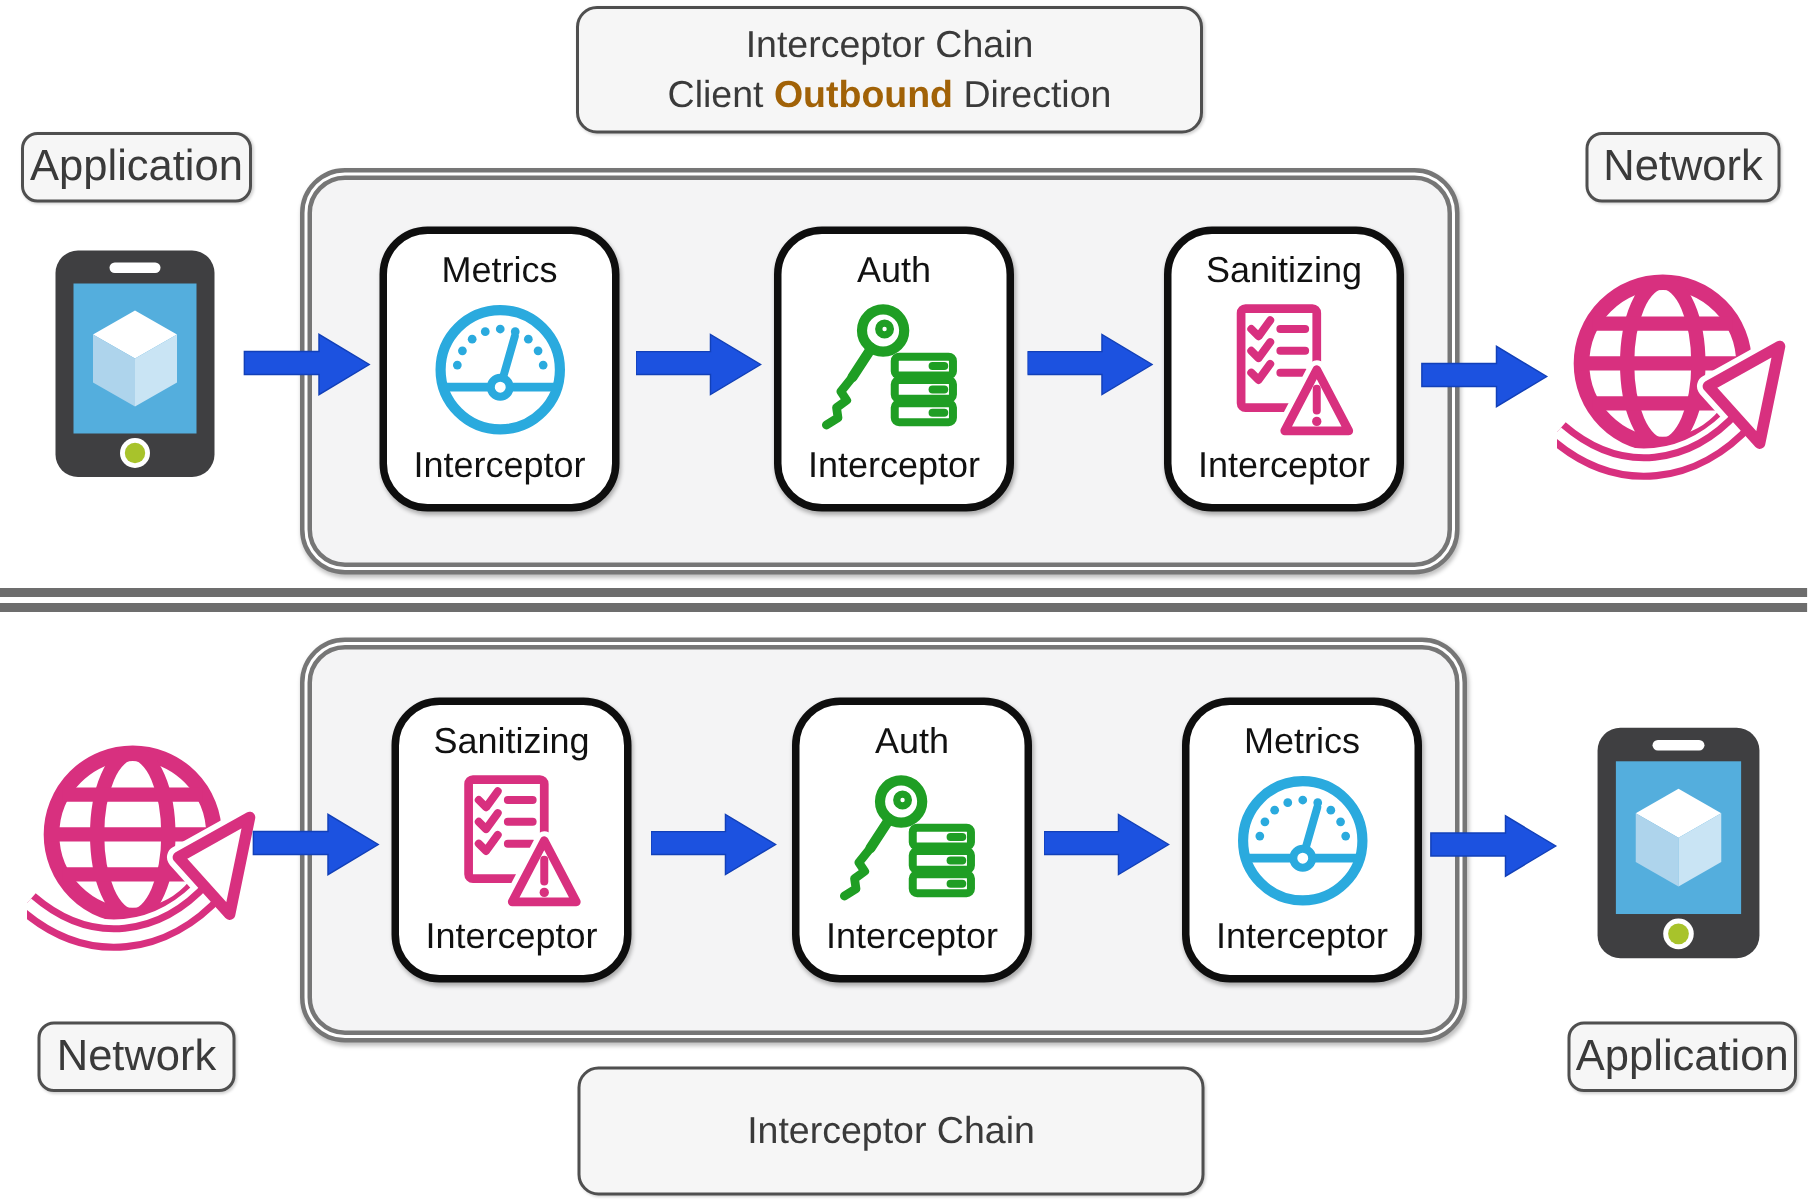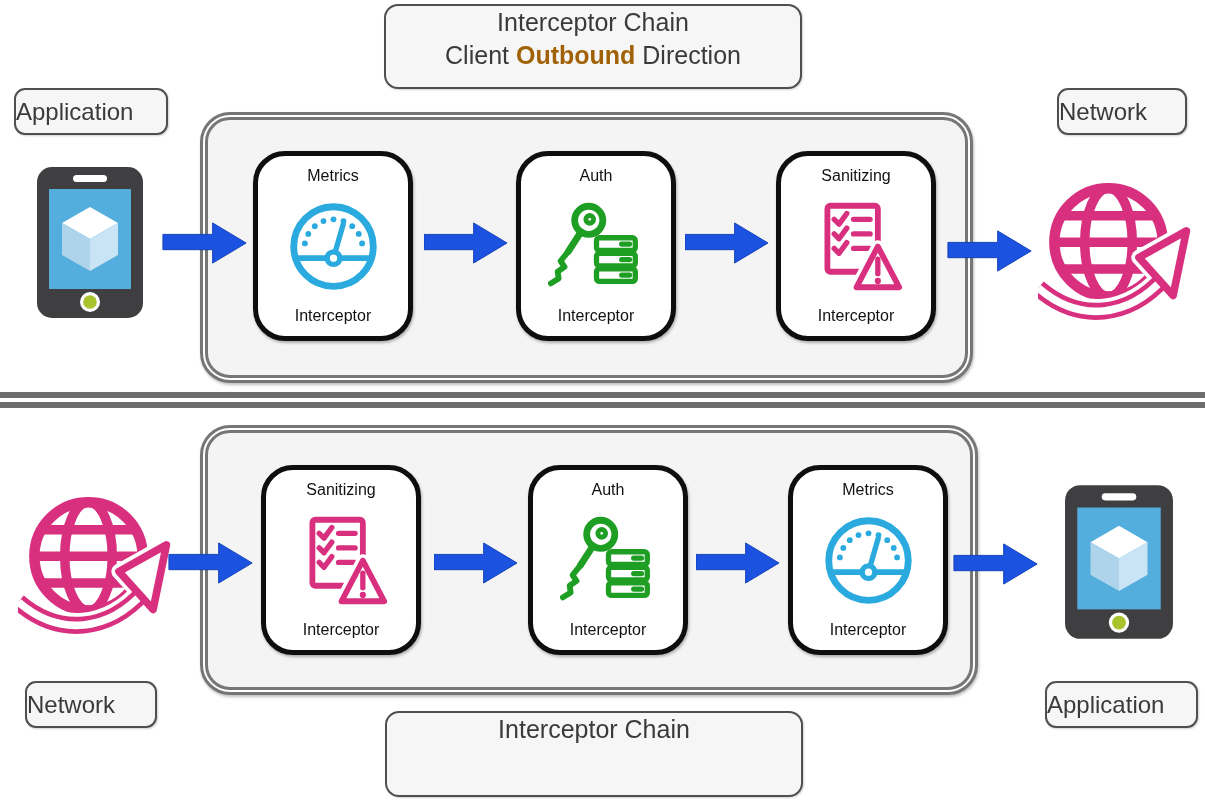--- a/index.html
+++ b/index.html
@@ -2,44 +2,44 @@
 <html style="--arrow-blue: #1c52e0; --metrics-cyan: #2aaade; --auth-green: #1f9e24; --sanitizing-pink: #d8307f; --container-border: #767676; --divider-gray: #6d6d6d; --box-border: #0e0e0e; --label-border: #4f4f4f; --label-bg: #f6f6f6; --container-bg: #f4f4f5; --phone-body: #3f3f41; --phone-screen: #54aedd; --cube-left: #aed4ec; --cube-right: #c9e4f4; --home-button: #a8c32b;"><head>
 <meta charset="utf-8">
 <style>
   html,body{margin:0;padding:0;background:#fff;}
   #stage{
     position:relative;width:1205px;height:802px;background:#fff;overflow:hidden;
     font-family:"Liberation Sans","DejaVu Sans",sans-serif;color:#333;
   }
   
   .pill{
-    position:absolute;display:flex;align-items:center;
+    position:absolute;display:flex;align-items:center;justify-content:center;
     background:var(--label-bg);border:2px solid var(--label-border);
     box-sizing:border-box;box-shadow:1px 1px 2px rgba(0,0,0,.18);
   }
   .title-box{border-radius:14px;flex-direction:column;font-size:25px;line-height:33px;color:#3a3a3a;text-align:center;}
   .title-box b{color:#a16207;}
-  .label-box{border-radius:11px;font-size:24px;color:#3a3a3a;}
+  .label-box{border-radius:11px;font-size:29px;color:#3a3a3a;}
   
   .chain-outer{
     position:absolute;border:3px solid var(--container-border);border-radius:30px;
     background:#fff;box-sizing:border-box;padding:2px;box-shadow:1px 2px 3px rgba(0,0,0,.25);
   }
   .chain-inner{
     width:100%;height:100%;box-sizing:border-box;
     border:3px solid var(--container-border);border-radius:25px;background:var(--container-bg);
   }
   
   .ibox{
     position:absolute;width:160px;height:190px;box-sizing:border-box;
     background:#fff;border:5px solid var(--box-border);border-radius:32px;
     display:flex;flex-direction:column;align-items:center;justify-content:space-between;
     padding:11px 4px;z-index:2;box-shadow:1px 2px 3px rgba(0,0,0,.3);
   }
-  .ibox-name,.ibox-label{font-size:16px;color:#111;}
+  .ibox-name,.ibox-label{font-size:24px;color:#111;}
   .icon-cyan{color:var(--metrics-cyan);}
   .icon-green{color:var(--auth-green);}
   .icon-pink{color:var(--sanitizing-pink);}
   .arrow{position:absolute;z-index:4;}
   .divider{
     position:absolute;left:0;width:1205px;height:16px;background:#fff;box-sizing:border-box;
     border-top:6px solid var(--divider-gray);border-bottom:6px solid var(--divider-gray);
   }
   .abs{position:absolute;}
   svg{display:block;}

